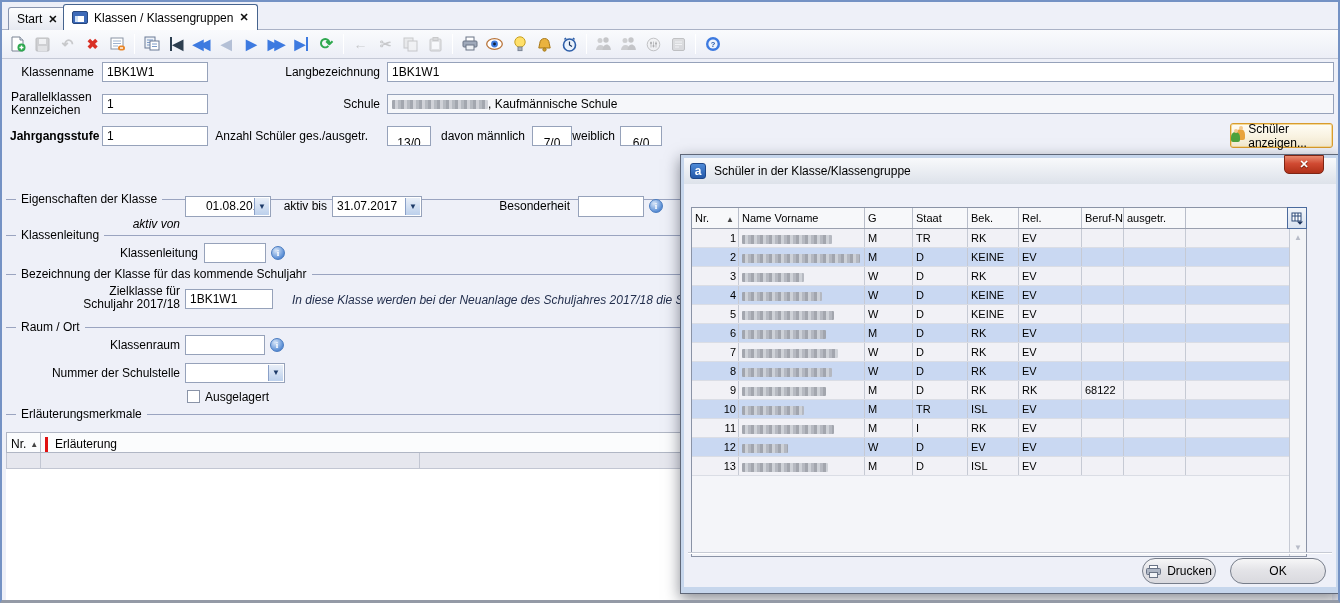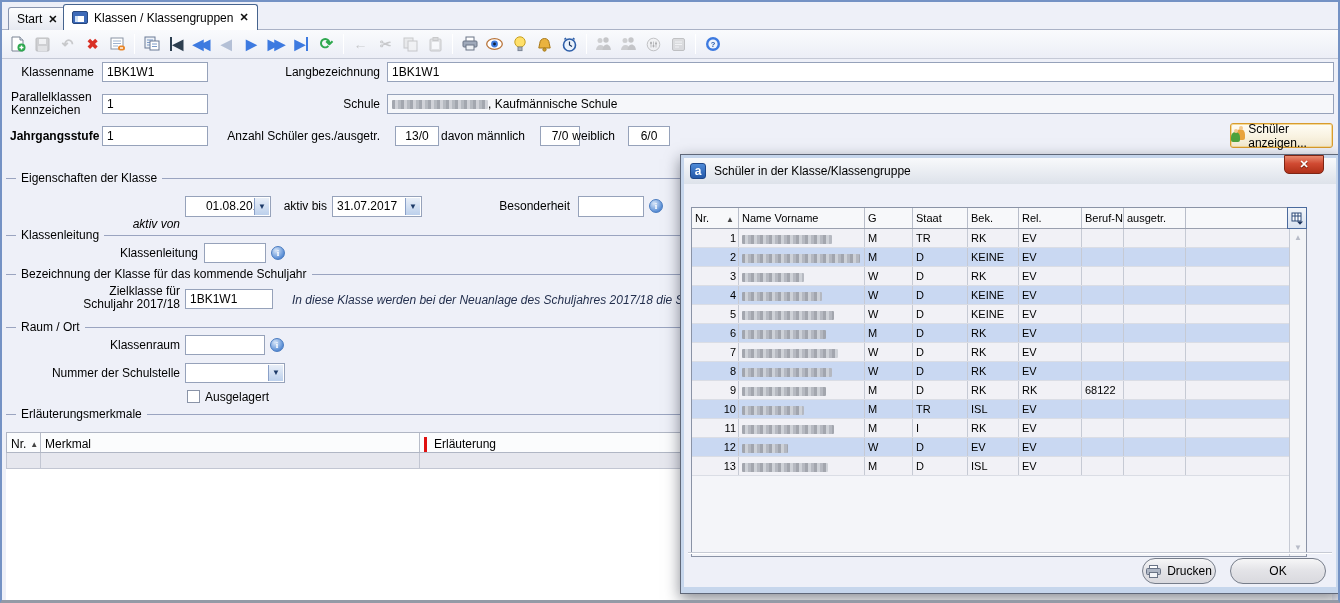--- a/index.html
+++ b/index.html
@@ -38,21 +38,21 @@
   .navfirst{border-left:2px solid #2c3e50;padding-left:1px;}
   .navlast{border-right:2px solid #3d7ae0;padding-right:1px;}
   .dbl{letter-spacing:-4px;margin-right:4px;}
 
   
   .lbl{position:absolute;line-height:13px;}
   .r{text-align:right;}
   .ibox{position:absolute;background:#fff;border:1px solid #96a2ba;padding:1px 4px;
     font-size:12px;line-height:16px;overflow:hidden;white-space:nowrap;}
   .ibox.ro{background:#f6f7fa;}
-  .ibox.ctr{text-align:center;padding:1px 2px;margin-left:8px;}
+  .ibox.ctr{text-align:center;padding:8px 2px;}
   .blur{display:inline-block;height:9px;border-radius:1px;vertical-align:middle;
     background:repeating-linear-gradient(90deg,#9fa3ab 0 3px,#ced1d7 3px 6px,#b3b7bf 6px 9px);
     filter:blur(.7px);opacity:.95;}
   .btn-show{position:absolute;left:1228px;top:121px;width:103px;height:25px;
     display:flex;align-items:center;justify-content:center;gap:5px;
     background:linear-gradient(#fffdf6,#f3e9cf);border:1px solid #d89c2e;
     box-shadow:0 0 0 1px #f5d996 inset;border-radius:3px;font-size:12px;cursor:default;}
   .ppl{width:15px;height:13px;position:relative;}
   .ppl i{position:absolute;border-radius:50% 50% 2px 2px;}
   .ppl .p1{left:5px;top:0;width:9px;height:11px;background:#e8a33d;}
@@ -322,40 +322,40 @@
     <div class="ibox" style="left:100px;top:92px;width:106px;height:20px;">1</div>
 
     <div class="lbl r" style="left:290px;top:96px;width:88px;">Schule</div>
     <div class="ibox ro" style="left:385px;top:92px;width:947px;height:20px;">
       <span class="blur" style="width:96px;"></span><span>, Kaufmännische Schule</span>
     </div>
 
     <div class="lbl r" style="left:8px;top:128px;width:84px;font-weight:bold;">Jahrgangsstufe</div>
     <div class="ibox" style="left:100px;top:124px;width:106px;height:20px;">1</div>
 
-    <div class="lbl r" style="left:200px;top:128px;width:178px;">Anzahl Schüler ges./ausgetr.</div>
+    <div class="lbl r" style="left:188px;top:128px;width:178px;">Anzahl Schüler ges./ausgetr.</div>
     <div class="ibox ctr" style="left:385px;top:124px;width:44px;height:20px;">13/0</div>
     <div class="lbl r" style="left:438px;top:128px;width:86px;text-align:center;">davon männlich</div>
     <div class="ibox ctr" style="left:530px;top:124px;width:40px;height:20px;">7/0</div>
     <div class="lbl r" style="left:566px;top:128px;width:47px;">weiblich</div>
     <div class="ibox ctr" style="left:618px;top:124px;width:42px;height:20px;">6/0</div>
 
     <div class="btn-show">
       <span class="ppl">
           <i class="p1"></i>
           <i class="p2"></i>
         </span>
       <span>Schüler anzeigen...</span>
     </div>
   </div>
 
 
   <div class="panel">
 
-    <div class="grpline" style="top:1px;">
+    <div class="grpline" style="top:22px;">
       <span class="grplbl">Eigenschaften der Klasse</span>
     </div>
     <div class="lbl r" style="left:70px;top:41px;width:108px;font-style:italic;">aktiv von</div>
     <div class="ibox" style="left:183px;top:19px;width:86px;height:21px;text-align:right;">
       <span>01.08.2016</span>
       <span class="combo-arrow">▼</span>
     </div>
     <div class="lbl r" style="left:274px;top:23px;width:51px;">aktiv bis</div>
     <div class="ibox" style="left:330px;top:19px;width:90px;height:21px;">
       <span>31.07.2017</span>
@@ -399,23 +399,20 @@
     <div class="lbl" style="left:203px;top:214px;">Ausgelagert</div>
 
     <div class="grpline" style="top:237px;">
       <span class="grplbl">Erläuterungsmerkmale</span>
     </div>
 
     <div class="mtable-head">
       <div class="mth" style="width:34px;">
         <span>Nr.</span>
           <span class="sortarr">▲</span>
-      </div>
-      <div class="mth" style="width:379px;">
-        <span>Merkmal</span>
       </div>
       <div class="mth" style="flex:1;border-right:none;">
         <span class="redbar"></span>
         <span>Erläuterung</span>
       </div>
     </div>
     <div class="mfilter">
       <div class="mfc" style="width:34px;"></div>
       <div class="mfc" style="width:379px;"></div>
       <div class="mfc" style="flex:1;border-right:none;"></div>

